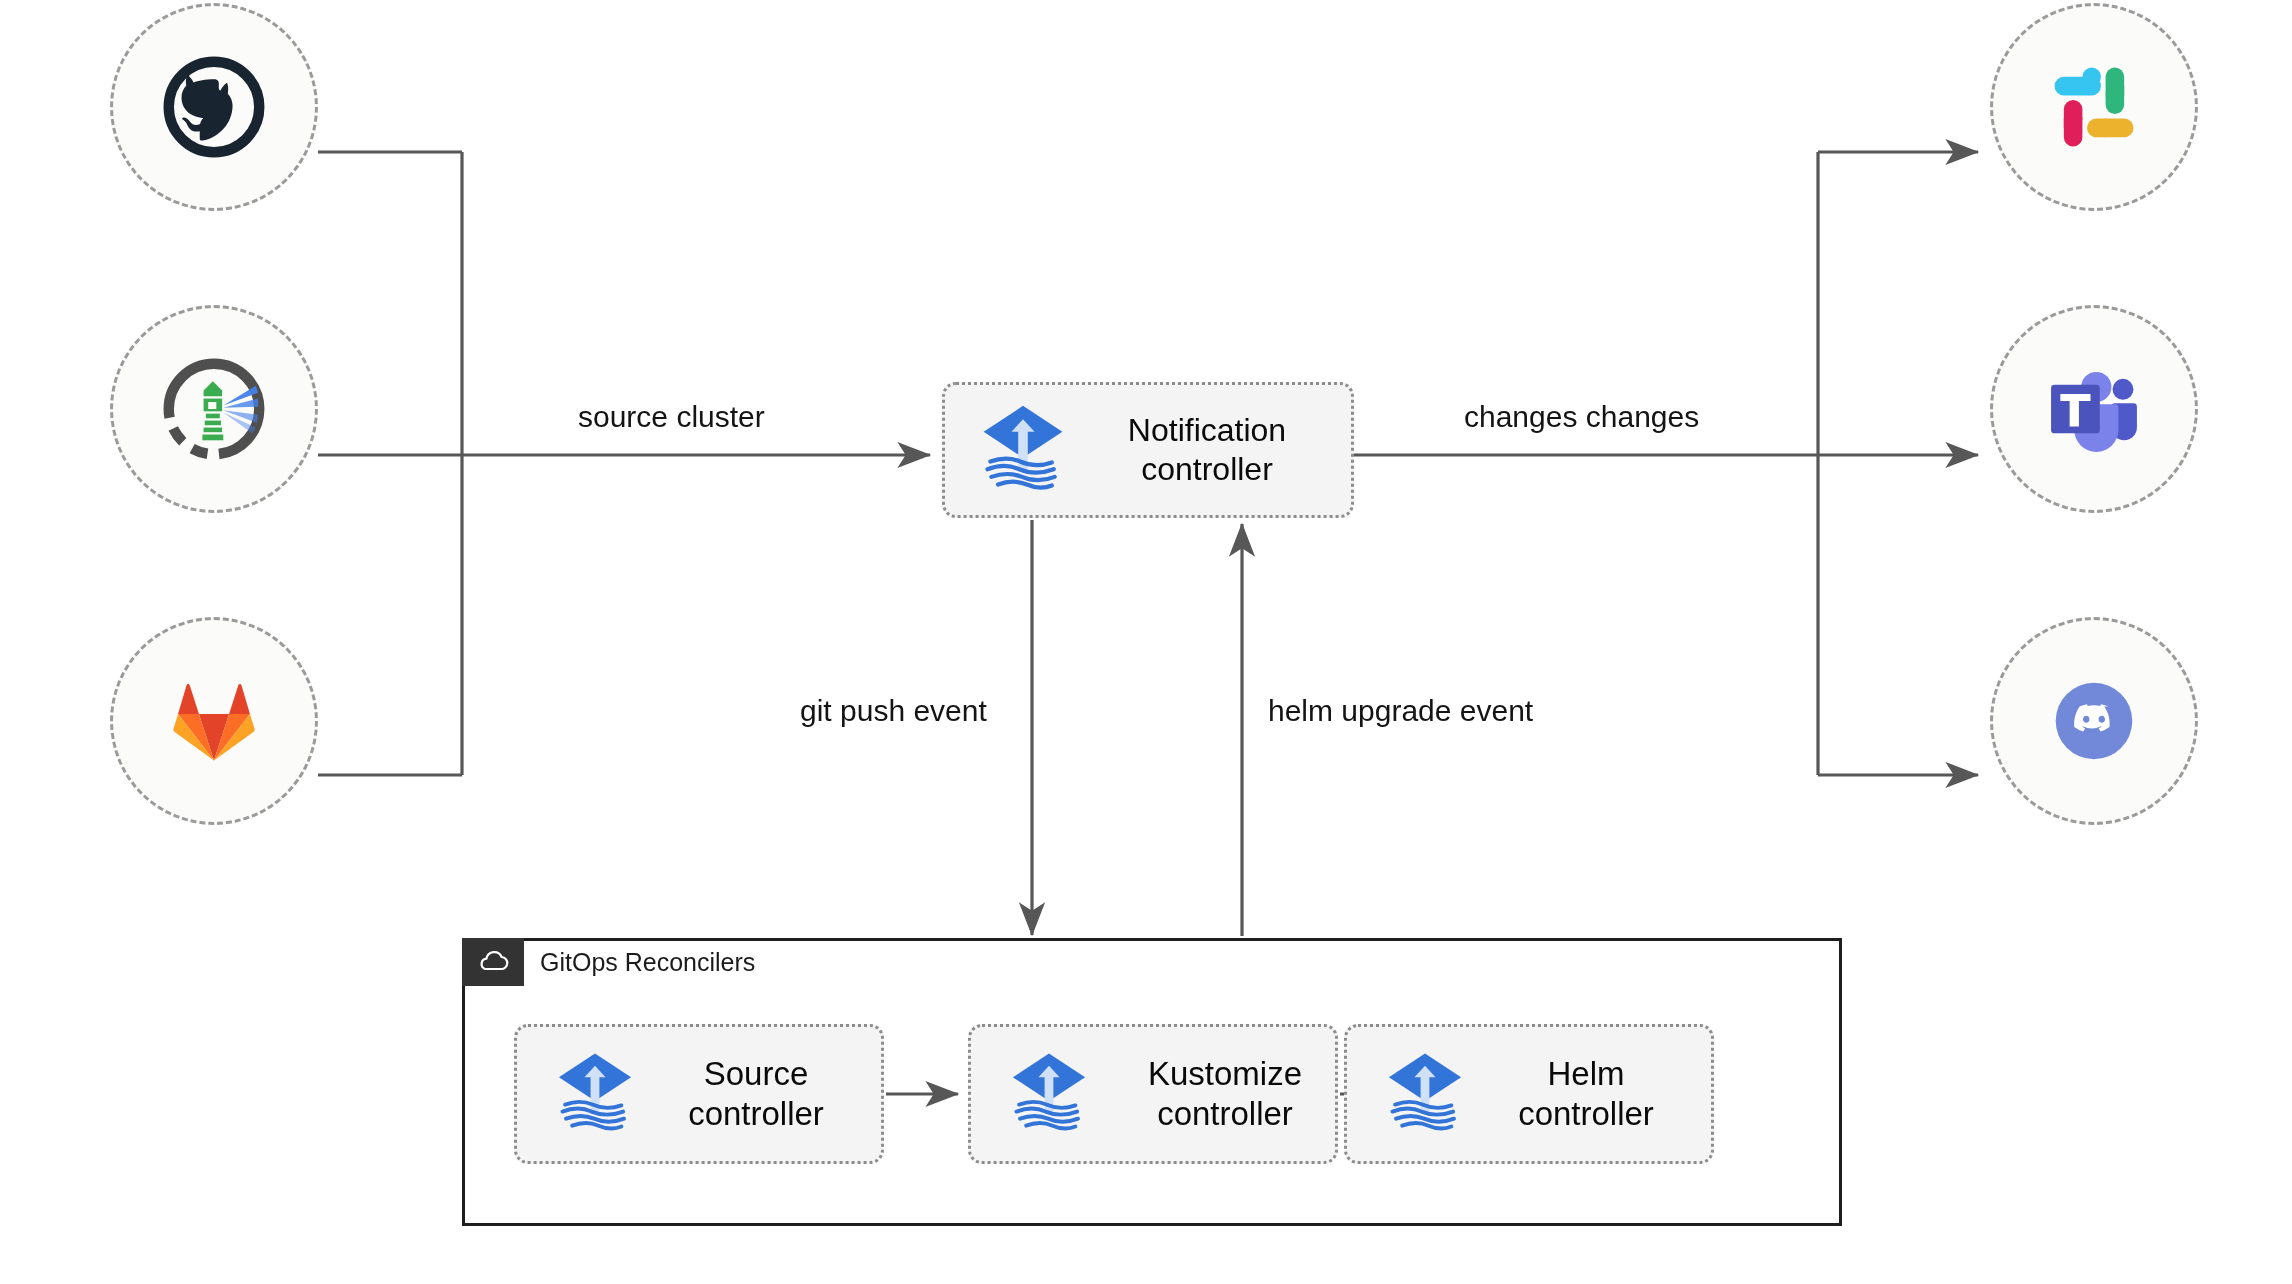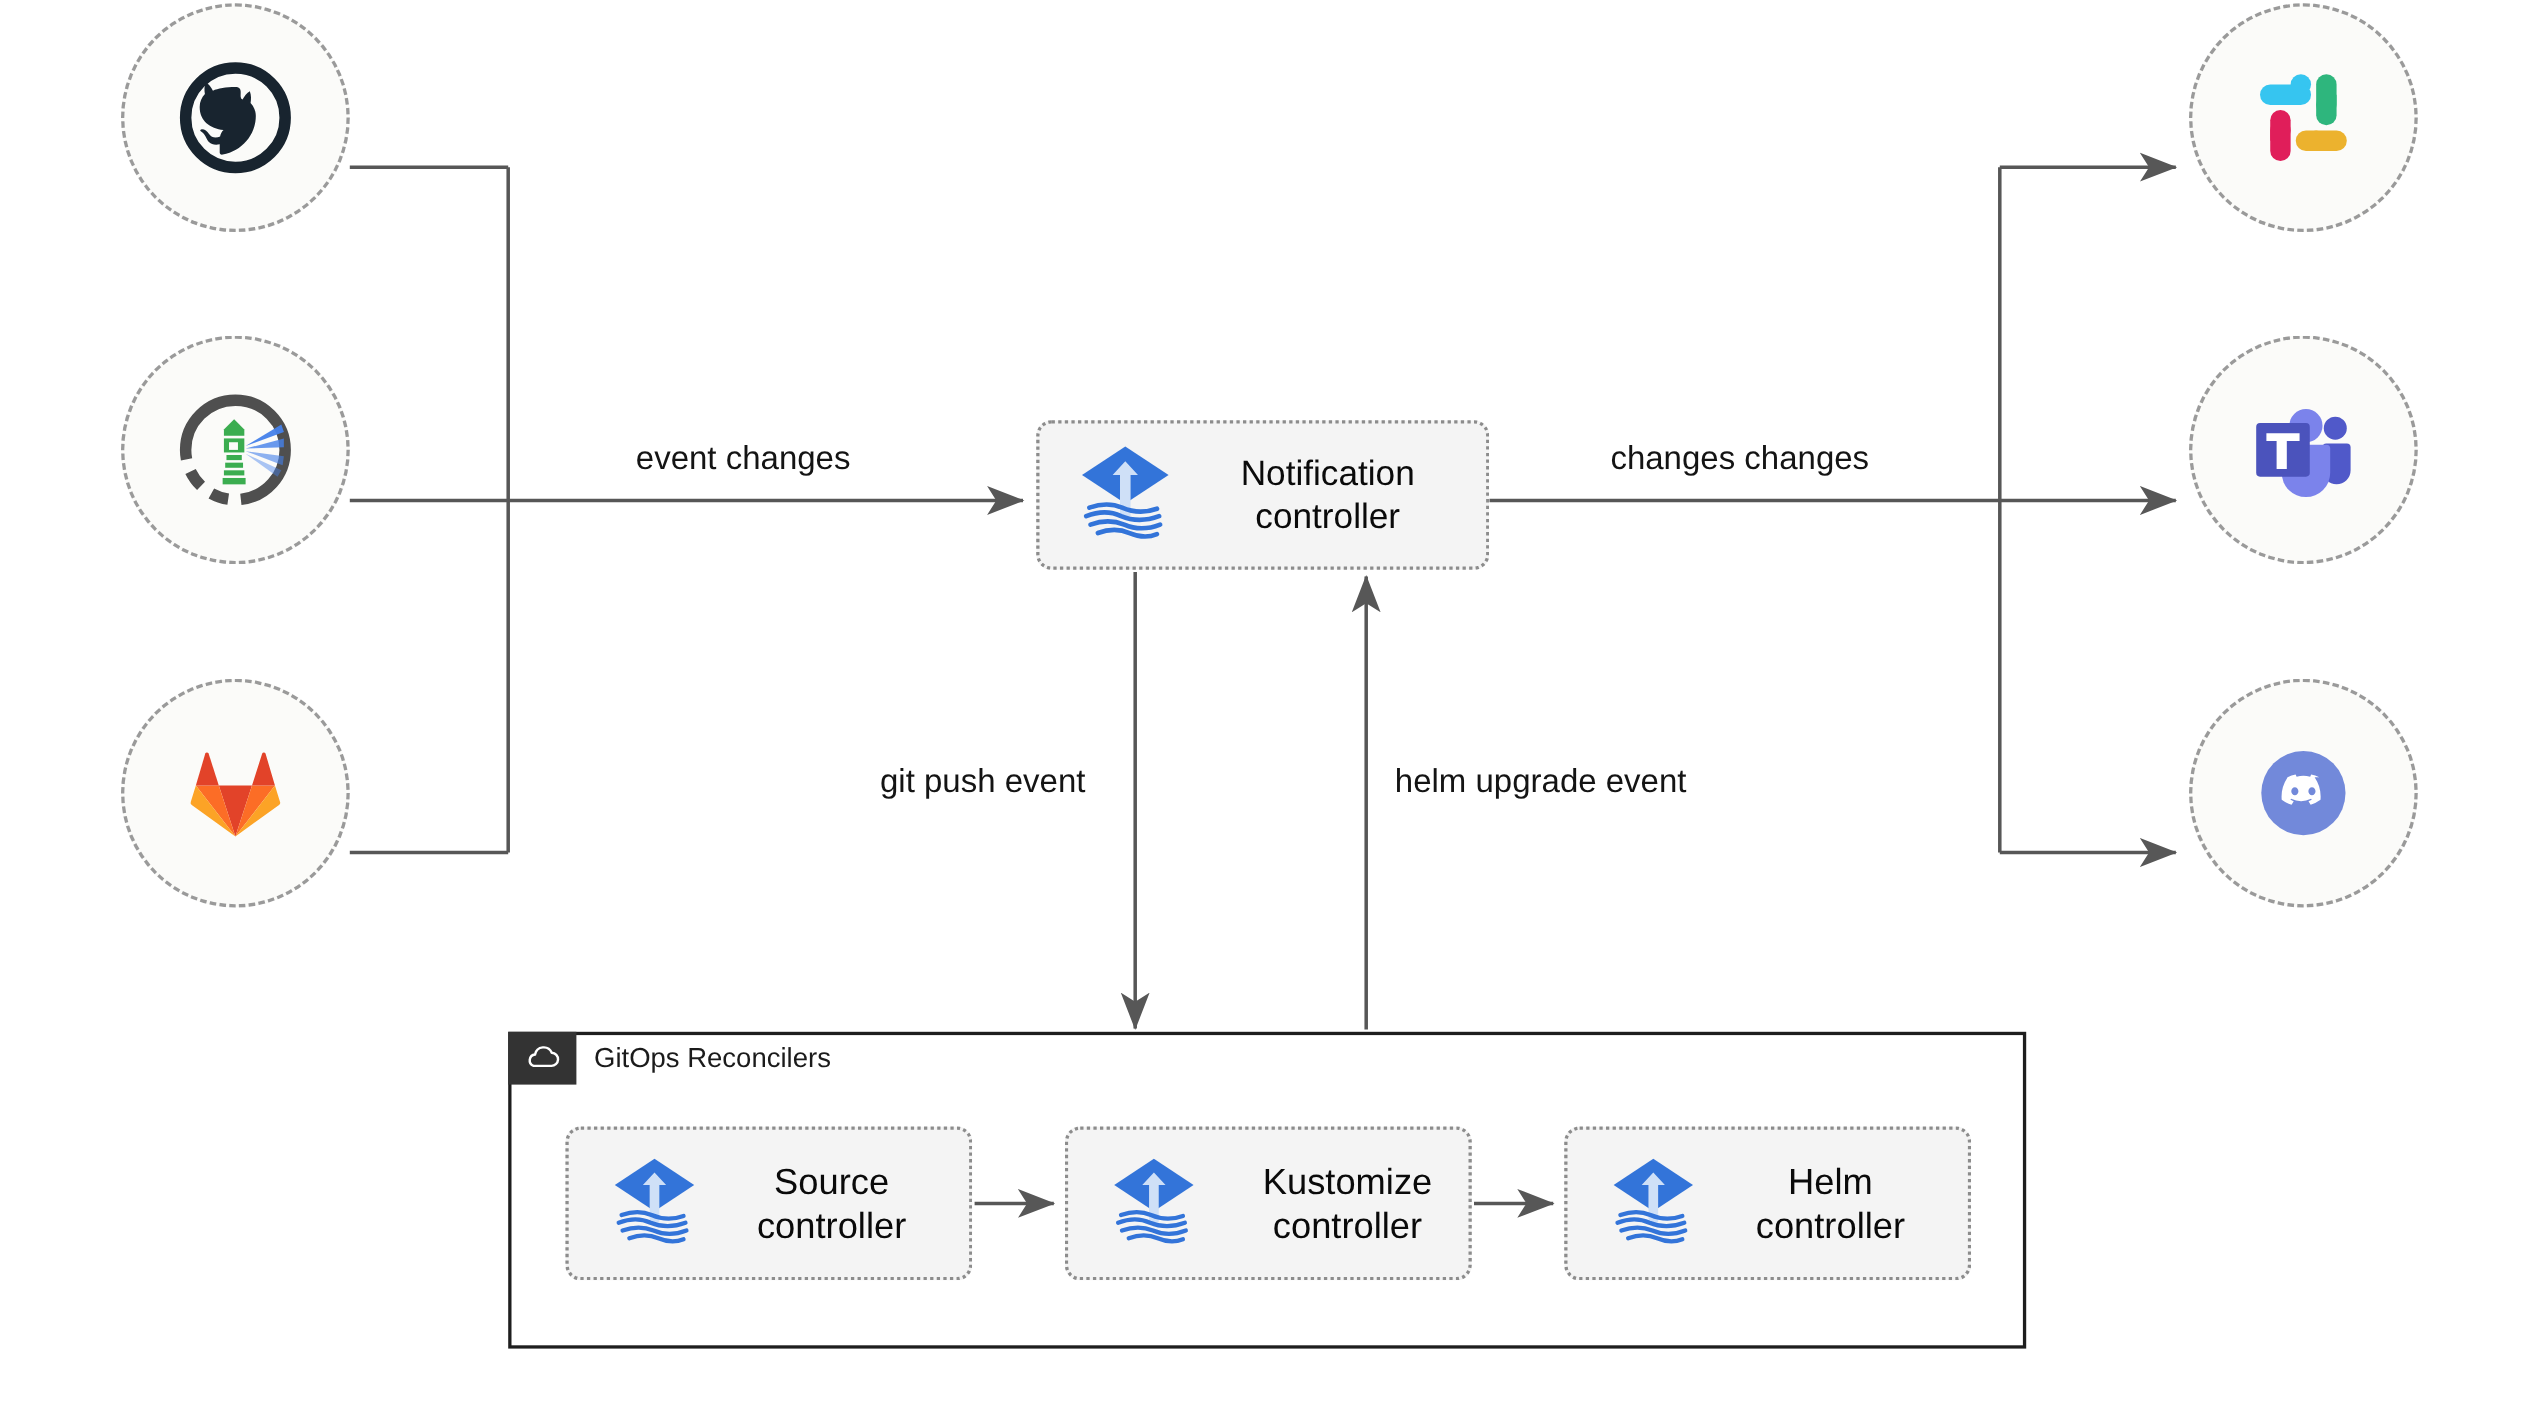--- a/index.html
+++ b/index.html
@@ -77,21 +77,21 @@
     left: 942px;
     top: 382px;
     width: 412px;
     height: 136px;
   }
   #node-notification .flux-glyph { width: 96px; height: 96px; margin-left: 30px; }
   #node-notification .ctrl-label { font-size: 32px; }
 
   #node-source     { left: 514px;  top: 1024px; width: 370px; height: 140px; }
   #node-kustomize  { left: 968px;  top: 1024px; width: 370px; height: 140px; gap: 48px; }
-  #node-helm       { left: 1422px; top: 1024px; width: 370px; height: 140px; }
+  #node-helm       { left: 1344px; top: 1024px; width: 370px; height: 140px; }
 
   
   #gitops-container {
     position: absolute;
     left: 462px;
     top: 938px;
     width: 1380px;
     height: 288px;
     border: 3px solid #1e1e1e;
     background: transparent;
@@ -317,18 +317,18 @@
         <path d="M16 62 Q33 56 47 62 Q63 69 80 63"></path>
         <path d="M13 70 Q31 63 46 70 Q63 77 82 70"></path>
         <path d="M17 78 Q34 72 49 78 Q65 85 83 78"></path>
         <path d="M24 86 Q40 80 54 86 Q68 92 80 87"></path>
       </g>
     </svg>
     <div class="ctrl-label">Helm
 controller</div>
   </div>
 
-  <div class="edge-label" id="label-source-changes">event changes</div>
+  <div class="edge-label" id="label-source-changes">source cluster</div>
   <div class="edge-label" id="label-cluster-changes">changes changes</div>
   <div class="edge-label" id="label-git-push">git push event</div>
   <div class="edge-label" id="label-helm-upgrade">helm upgrade event</div>
 
 </div>
 
 </body></html>

